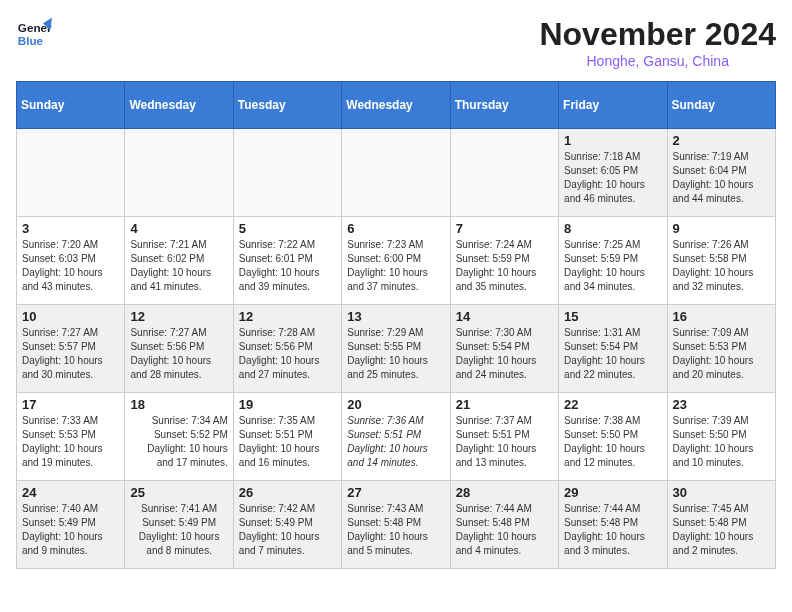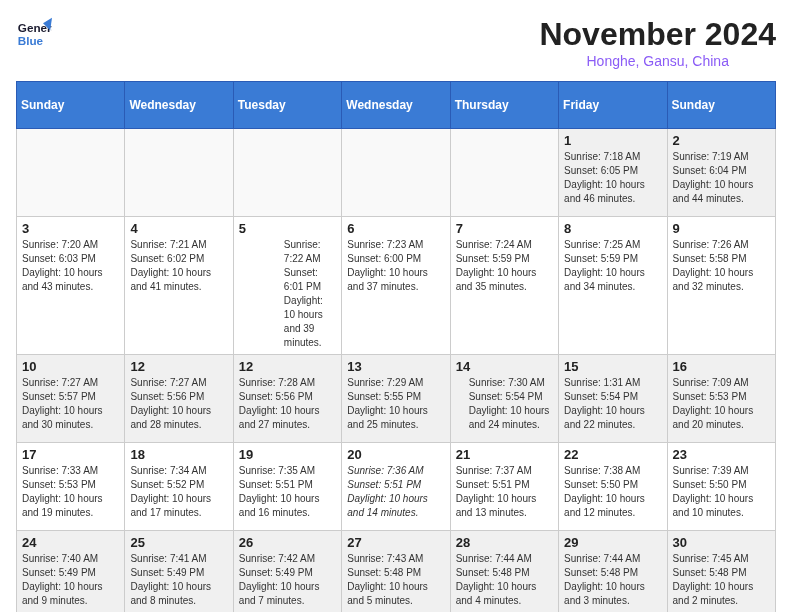--- a/index.html
+++ b/index.html
@@ -140,21 +140,21 @@
         </td>
         <td>
           <span class="day-num">4</span>
           <div class="day-info" style="white-space: pre-line;">Sunrise: 7:21 AM
 Sunset: 6:02 PM
 Daylight: 10 hours
 and 41 minutes.</div>
         </td>
         <td>
           <span class="day-num">5</span>
-          <div class="day-info" style="white-space: pre-line; margin-left: 45px;">Sunrise: 7:22 AM
+          <div class="day-info" style="white-space: pre-line;">Sunrise: 7:22 AM
 Sunset: 6:01 PM
 Daylight: 10 hours
 and 39 minutes.</div>
         </td>
         <td>
           <span class="day-num">6</span>
           <div class="day-info" style="white-space: pre-line;">Sunrise: 7:23 AM
 Sunset: 6:00 PM
 Daylight: 10 hours
 and 37 minutes.</div>
@@ -205,21 +205,21 @@
         </td>
         <td class="shaded">
           <span class="day-num">13</span>
           <div class="day-info" style="white-space: pre-line;">Sunrise: 7:29 AM
 Sunset: 5:55 PM
 Daylight: 10 hours
 and 25 minutes.</div>
         </td>
         <td class="shaded">
           <span class="day-num">14</span>
-          <div class="day-info" style="white-space: pre-line; margin-left: 13px;">Sunrise: 7:30 AM
+          <div class="day-info" style="white-space: pre-line;">Sunrise: 7:30 AM
 Sunset: 5:54 PM
 Daylight: 10 hours
 and 24 minutes.</div>
         </td>
         <td class="shaded">
           <span class="day-num">15</span>
           <div class="day-info" style="white-space: pre-line;">Sunrise: 1:31 AM
 Sunset: 5:54 PM
 Daylight: 10 hours
 and 22 minutes.</div>
@@ -235,21 +235,21 @@
       <tr>
         <td>
           <span class="day-num">17</span>
           <div class="day-info" style="white-space: pre-line;">Sunrise: 7:33 AM
 Sunset: 5:53 PM
 Daylight: 10 hours
 and 19 minutes.</div>
         </td>
         <td>
           <span class="day-num">18</span>
-          <div class="day-info" style="white-space: pre-line;">Sunrise: 7:34 AM
+          <div class="day-info" style="white-space: pre-line; text-align: right;">Sunrise: 7:34 AM
 Sunset: 5:52 PM
 Daylight: 10 hours
 and 17 minutes.</div>
         </td>
         <td>
           <span class="day-num">19</span>
           <div class="day-info" style="white-space: pre-line;">Sunrise: 7:35 AM
 Sunset: 5:51 PM
 Daylight: 10 hours
 and 16 minutes.</div>
@@ -286,21 +286,21 @@
       <tr>
         <td class="shaded">
           <span class="day-num">24</span>
           <div class="day-info" style="white-space: pre-line;">Sunrise: 7:40 AM
 Sunset: 5:49 PM
 Daylight: 10 hours
 and 9 minutes.</div>
         </td>
         <td class="shaded">
           <span class="day-num">25</span>
-          <div class="day-info" style="white-space: pre-line;">Sunrise: 7:41 AM
+          <div class="day-info" style="white-space: pre-line; text-align: center;">Sunrise: 7:41 AM
 Sunset: 5:49 PM
 Daylight: 10 hours
 and 8 minutes.</div>
         </td>
         <td class="shaded">
           <span class="day-num">26</span>
           <div class="day-info" style="white-space: pre-line;">Sunrise: 7:42 AM
 Sunset: 5:49 PM
 Daylight: 10 hours
 and 7 minutes.</div>

